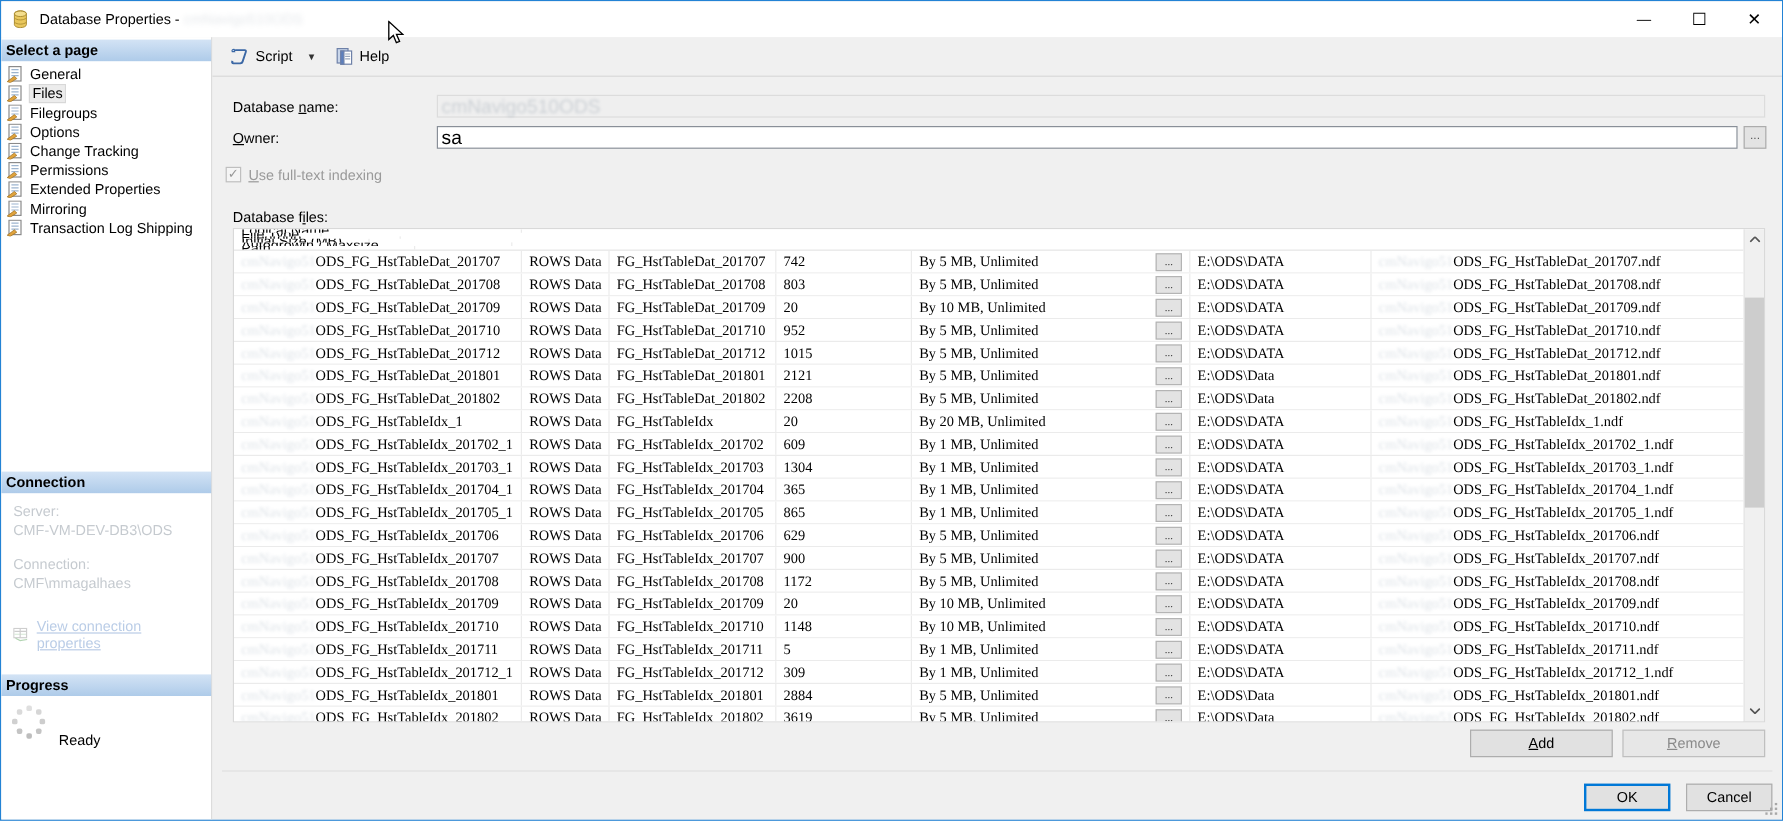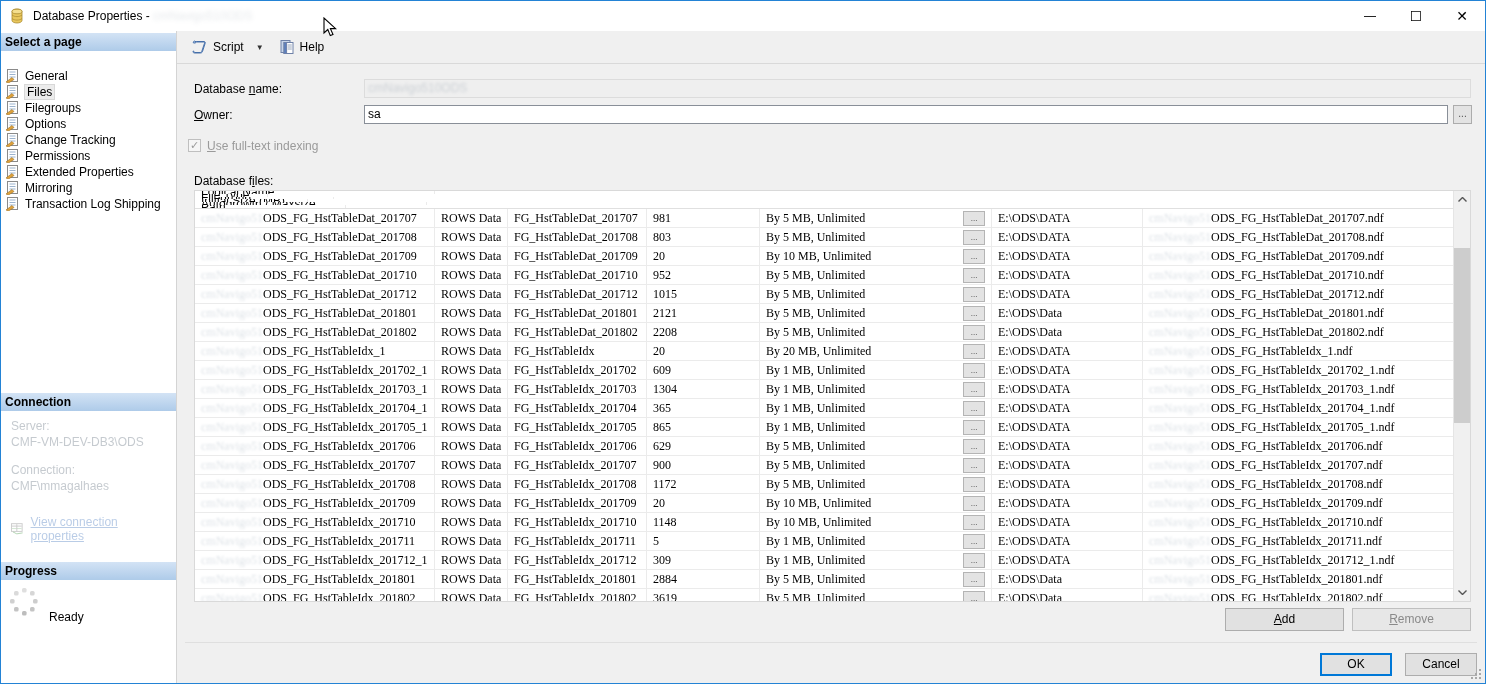--- a/index.html
+++ b/index.html
@@ -19,21 +19,21 @@
   .title-text { margin-left:8px; white-space:nowrap; }
   .win-controls { margin-left:auto; display:flex; height:100%; }
   .win-btn { width:46px; height:100%; display:flex; align-items:center; justify-content:center;
     font-size:14px; color:#000; }
   .redact-strong { filter: blur(2px); opacity:.22; color:#8a97a5; }
   
   .sidebar { position:absolute; left:0; top:30px; bottom:0; width:176px; background:#fff;
     border-right:1px solid #D4D4D4; }
   .side-header { height:18px; margin-top:2px; padding:2px 4px 0 4px; font-weight:bold;
     background: linear-gradient(to bottom,#D3E3F5,#AECBE9); }
-  .page-list { padding-top:17px; }
+  .page-list { padding-top:3px; }
   .page-item { height:16px; display:flex; align-items:center; padding-left:4px; cursor:default; }
   .page-item .icon { width:16px; height:14px; margin-right:4px; flex:none; }
   .page-item.selected .page-label { background:#ECECEC; outline:1px solid #D8D8D8; padding:0 2px; }
   .conn-header { position:absolute; left:0; right:0; top:362px; height:18px; padding:2px 4px 0 4px;
     font-weight:bold; background: linear-gradient(to bottom,#D3E3F5,#AECBE9); }
   .conn-body { position:absolute; left:10px; right:6px; top:388px; }
   .faded { filter: blur(.6px); opacity:.42; color:#76828e; }
   .conn-line { margin-bottom:2px; }
   .conn-gap { height:12px; }
   .conn-link-row { margin-top:22px; display:flex; align-items:center; }
@@ -44,21 +44,21 @@
   .prog-text { margin-left:10px; margin-top:23px; }
   
   .content { position:absolute; left:176px; top:30px; right:0; bottom:0; background:#F0F0F0; }
   .toolbar { height:33px; border-bottom:1px solid #D9D9D9; display:flex; align-items:center; padding-left:10px; }
   .tool-btn { display:flex; align-items:center; padding:2px 4px; }
   .tool-label { margin-left:5px; }
   .dd-arrow { font-size:8px; color:#333; margin:0 10px 0 8px; }
   .lbl { position:absolute; white-space:nowrap; }
   .ukey { text-decoration: underline; }
   .inp { position:absolute; height:19px; border:1px solid #898F98; background:#fff; padding:1px 3px;
-    font-family:inherit; font-size:12px; }
+    font-family:inherit; font-size:16px; }
   .inp-disabled { border:1px solid #DCDCDC; background:#EFEFEF; color:#8a97a5; }
   .redact-soft { filter: blur(1.5px); opacity:.35; color:#8a97a5; }
   .ellipsis-btn { position:absolute; width:19px; height:19px; background:#E3E3E3; border:1px solid #ACACAC;
     font-size:10px; color:#555; line-height:15px; text-align:center; }
   .checkbox { position:absolute; left:11px; top:108px; width:13px; height:13px; background:#F5F5F5;
     border:1px solid #BFBFBF; color:#9a9a9a; font-size:11px; line-height:11px; text-align:center; }
   .check-label { position:absolute; left:30px; top:108px; color:#9a9a9a; }
   
   .files-table { position:absolute; left:17px; top:159px; width:1277px; height:412px; background:#fff;
     border:1px solid #D9D9D9; overflow:hidden; }
@@ -302,21 +302,21 @@
         <div class="cell c-file">File Name</div>
       </div>
       <div>
   <div class="trow">
     <div class="cell c-logical">
               <span class="red-prefix">cmNavigo51</span>
               <span class="v-logical">ODS_FG_HstTableDat_201707</span>
             </div>
     <div class="cell c-type v-type">ROWS Data</div>
     <div class="cell c-fg v-fg">FG_HstTableDat_201707</div>
-    <div class="cell c-size v-size">981</div>
+    <div class="cell c-size v-size">742</div>
     <div class="cell c-auto">
               <span class="v-auto">By 5 MB, Unlimited</span>
               <span class="dots-btn">...</span>
             </div>
     <div class="cell c-path v-path">E:\ODS\DATA</div>
     <div class="cell c-file">
               <span class="red-prefix">cmNavigo51</span>
               <span class="v-file">ODS_FG_HstTableDat_201707.ndf</span>
             </div>
   </div>

